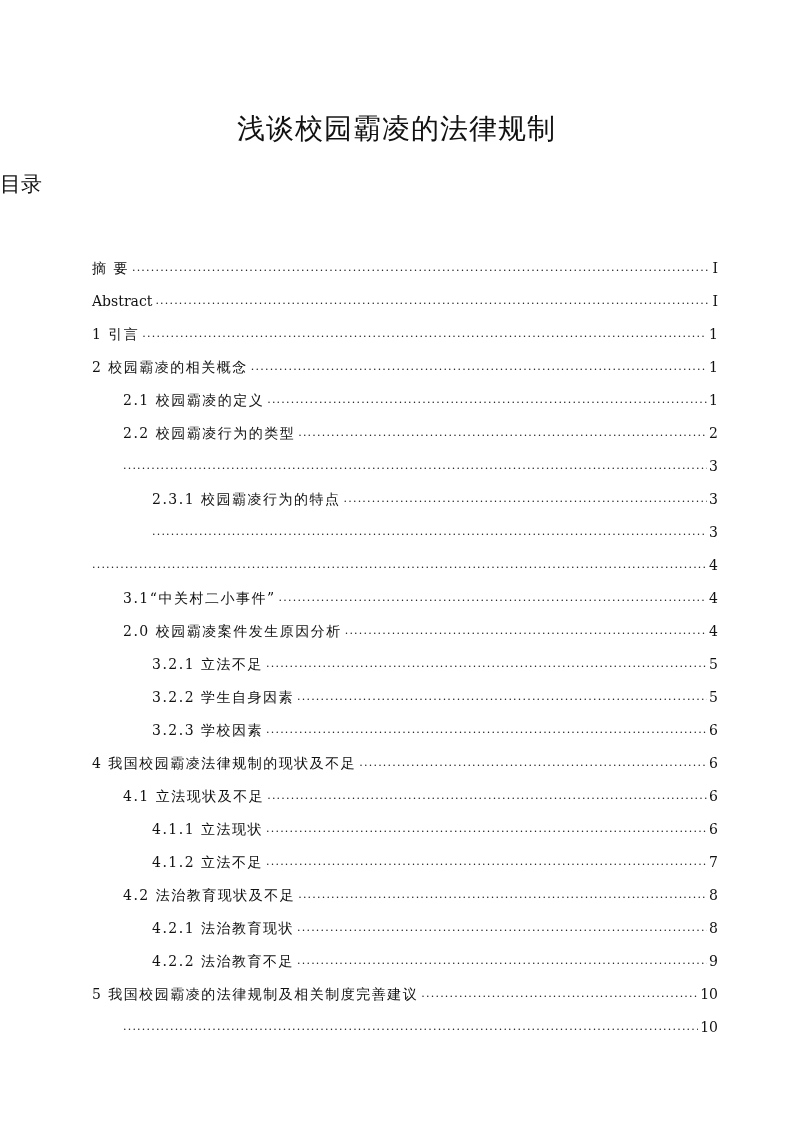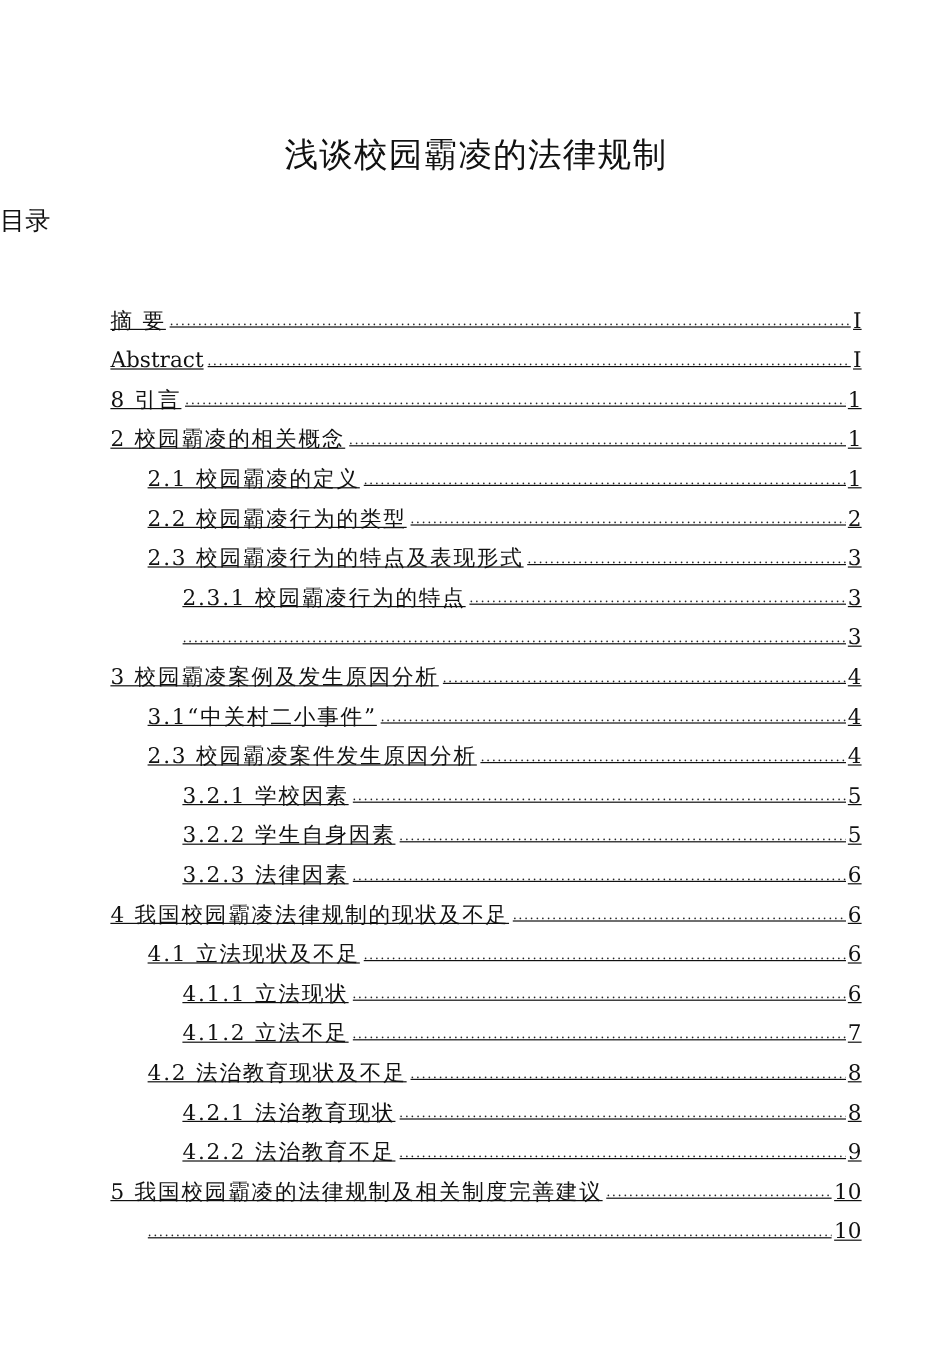--- a/index.html
+++ b/index.html
@@ -4,21 +4,21 @@
 <style>
   html, body { margin: 0; padding: 0; background: #ffffff; }
   body { width: 793px; height: 1122px; position: relative; overflow: hidden;
          font-family: "DejaVu Serif", "Liberation Serif", serif; color: #111; }
   .title { position: absolute; left: 0; width: 793px; top: 110px; text-align: center;
            font-size: 28px; letter-spacing: 1px; font-family: "DejaVu Serif", serif; }
   .subtitle { position: absolute; left: 0; width: 793px; top: 170px; text-align: left;
               font-size: 21px; font-family: "DejaVu Sans", sans-serif; }
   .toc { position: absolute; left: 0; top: 258px; width: 793px; }
   .row { position: absolute; display: flex; align-items: center; height: 20px;
-         font-size: 18px; line-height: 20px; right: 75px; text-decoration: underline; }
+         font-size: 14px; line-height: 20px; right: 75px; }
   .row .label { white-space: nowrap; padding-right: 3px; letter-spacing: 1.5px; }
   .row .dots { flex: 1; overflow: hidden; white-space: nowrap; letter-spacing: 1.2px;
                font-size: 11px; color: #222; }
   .row .dots::before { content: "............................................................................................................................................................................................................................"; }
   .row .page { white-space: nowrap; padding-left: 2px; min-width: 6px; text-align: right; }
   .lvl0 { left: 92px; }
   .lvl1 { left: 123px; }
   .lvl2 { left: 152px; }
 </style>
 </head>
@@ -32,80 +32,78 @@
       <span class="label">摘 要</span>
       <span class="dots"></span>
       <span class="page">I</span>
     </div>
   <div class="row lvl0" style="top:33px">
       <span class="label" style="letter-spacing:0">Abstract</span>
       <span class="dots"></span>
       <span class="page">I</span>
     </div>
   <div class="row lvl0" style="top:66px">
-      <span class="label">8 引言</span>
+      <span class="label">1 引言</span>
       <span class="dots"></span>
       <span class="page">1</span>
     </div>
   <div class="row lvl0" style="top:99px">
       <span class="label">2 校园霸凌的相关概念</span>
       <span class="dots"></span>
       <span class="page">1</span>
     </div>
   <div class="row lvl1" style="top:132px">
       <span class="label">2.1 校园霸凌的定义</span>
       <span class="dots"></span>
       <span class="page">1</span>
     </div>
   <div class="row lvl1" style="top:165px">
       <span class="label">2.2 校园霸凌行为的类型</span>
       <span class="dots"></span>
       <span class="page">2</span>
     </div>
   <div class="row lvl1" style="top:198px">
-      <span class="label">2.3 校园霸凌行为的特点及表现形式</span>
       <span class="dots"></span>
       <span class="page">3</span>
     </div>
   <div class="row lvl2" style="top:231px">
       <span class="label">2.3.1 校园霸凌行为的特点</span>
       <span class="dots"></span>
       <span class="page">3</span>
     </div>
   <div class="row lvl2" style="top:264px">
       <span class="dots"></span>
       <span class="page">3</span>
     </div>
   <div class="row lvl0" style="top:297px">
-      <span class="label">3 校园霸凌案例及发生原因分析</span>
       <span class="dots"></span>
       <span class="page">4</span>
     </div>
   <div class="row lvl1" style="top:330px">
       <span class="label">3.1“中关村二小事件”</span>
       <span class="dots"></span>
       <span class="page">4</span>
     </div>
   <div class="row lvl1" style="top:363px">
-      <span class="label">2.3 校园霸凌案件发生原因分析</span>
+      <span class="label">2.0 校园霸凌案件发生原因分析</span>
       <span class="dots"></span>
       <span class="page">4</span>
     </div>
   <div class="row lvl2" style="top:396px">
-      <span class="label">3.2.1 学校因素</span>
+      <span class="label">3.2.1 立法不足</span>
       <span class="dots"></span>
       <span class="page">5</span>
     </div>
   <div class="row lvl2" style="top:429px">
       <span class="label">3.2.2 学生自身因素</span>
       <span class="dots"></span>
       <span class="page">5</span>
     </div>
   <div class="row lvl2" style="top:462px">
-      <span class="label">3.2.3 法律因素</span>
+      <span class="label">3.2.3 学校因素</span>
       <span class="dots"></span>
       <span class="page">6</span>
     </div>
   <div class="row lvl0" style="top:495px">
       <span class="label">4 我国校园霸凌法律规制的现状及不足</span>
       <span class="dots"></span>
       <span class="page">6</span>
     </div>
   <div class="row lvl1" style="top:528px">
       <span class="label">4.1 立法现状及不足</span>

